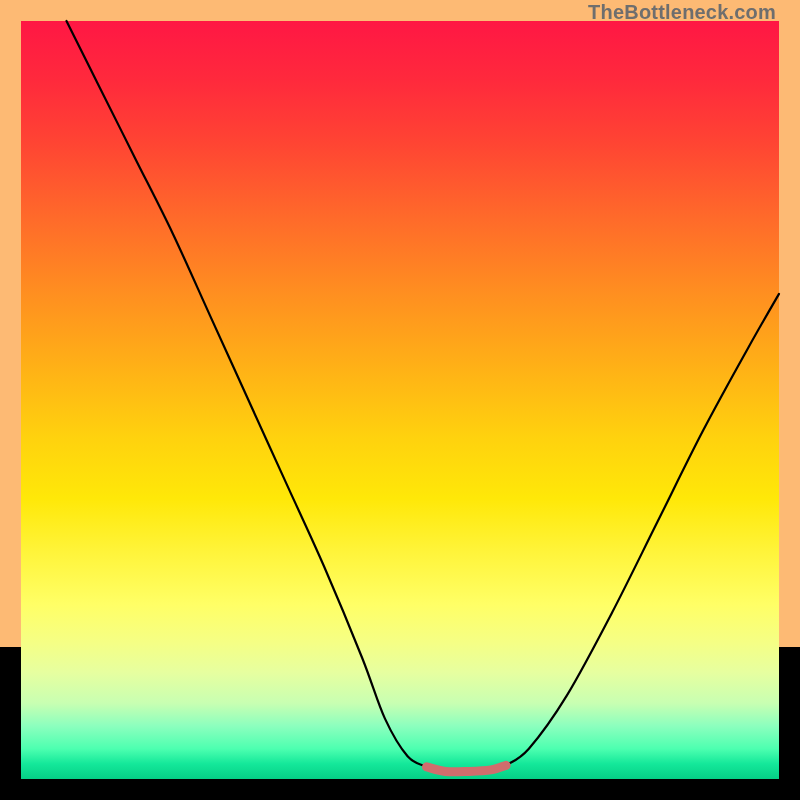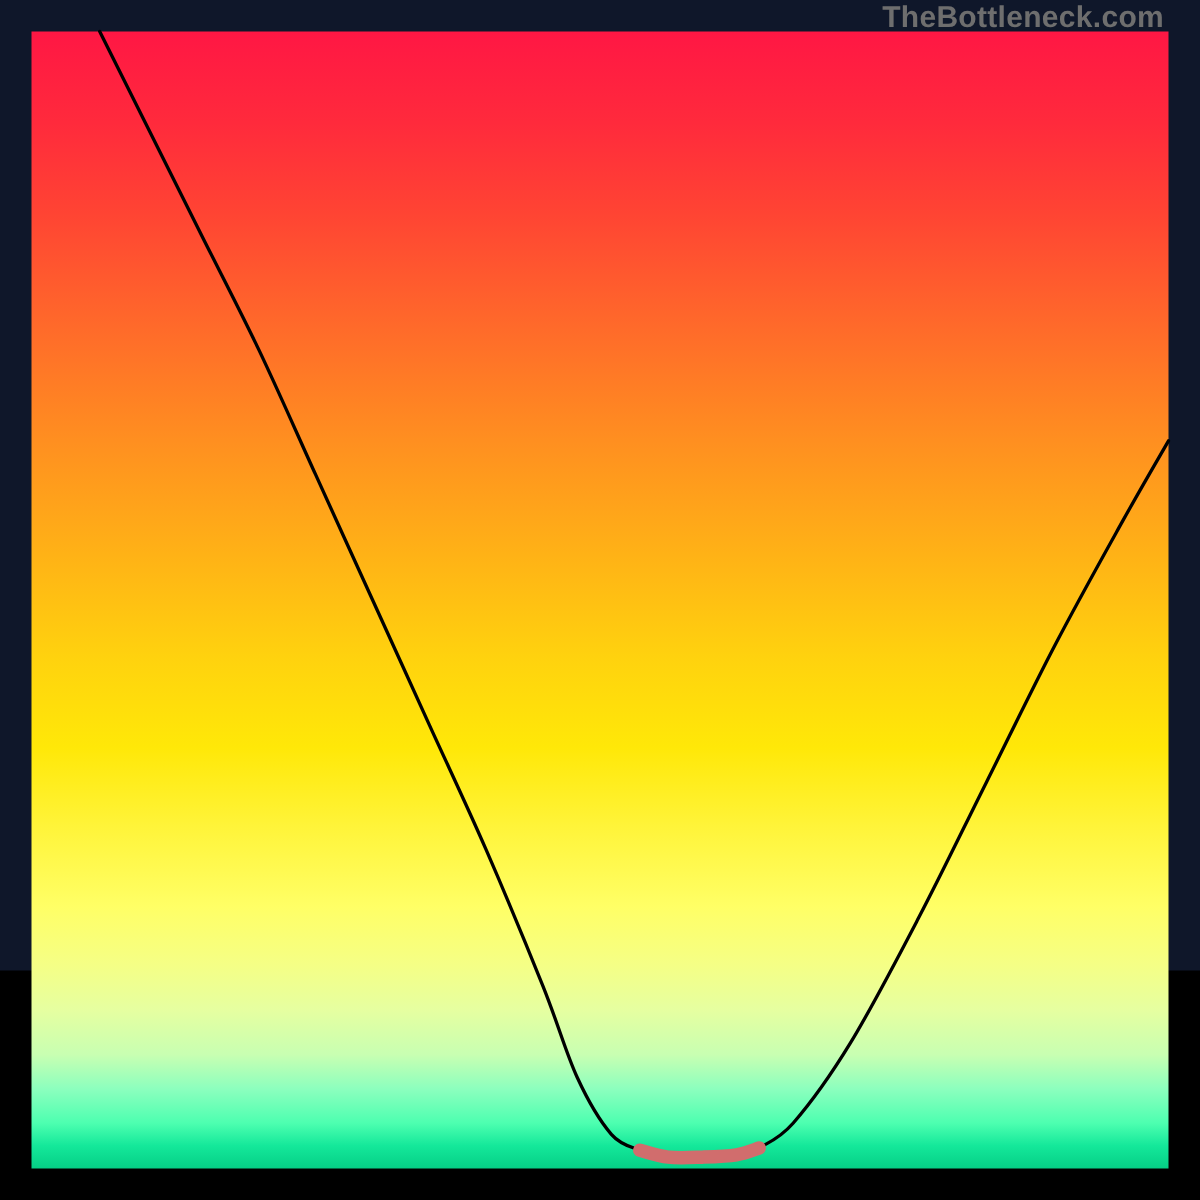--- a/index.html
+++ b/index.html
@@ -1,21 +1,21 @@
 <!DOCTYPE html>
 <html><head>
 <meta charset="utf-8">
 <style>
   * { margin: 0; padding: 0; box-sizing: border-box; }
   html, body { width: 800px; height: 800px; overflow: hidden; background: #000; }
   .stage {
     position: relative;
     width: 800px;
     height: 647px;
-    background: #0f172a;
+    background: #fdba74;
   }
   .plot {
     position: absolute;
     left: 21px;
     top: 21px;
     width: 758px;
     height: 758px;
     background: linear-gradient(to bottom,
       #ff1744 0%,
       #ff2a3c 8%,

